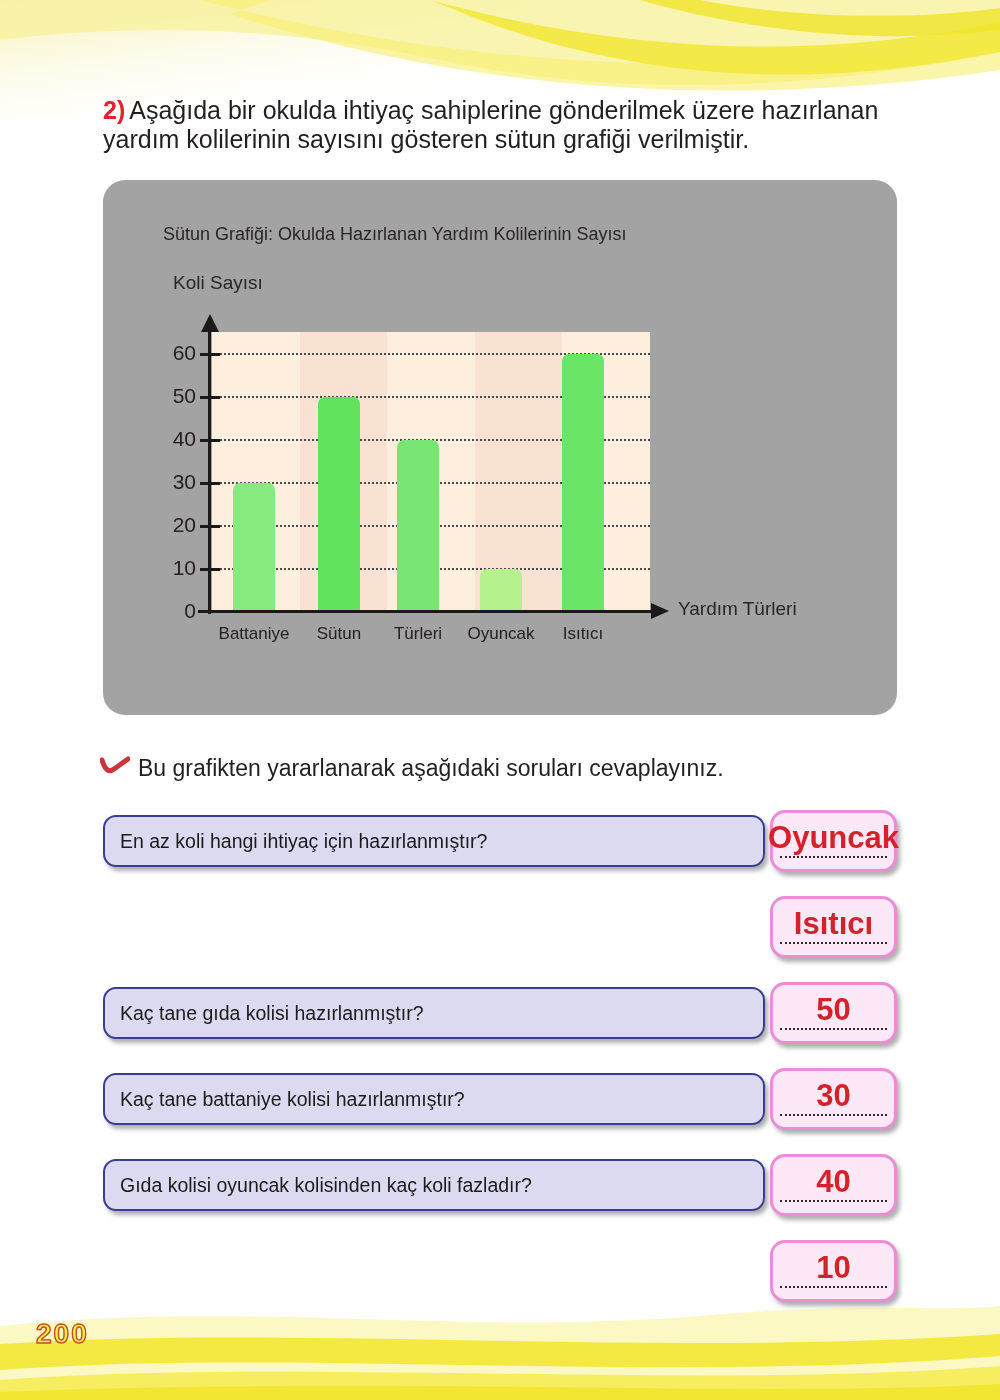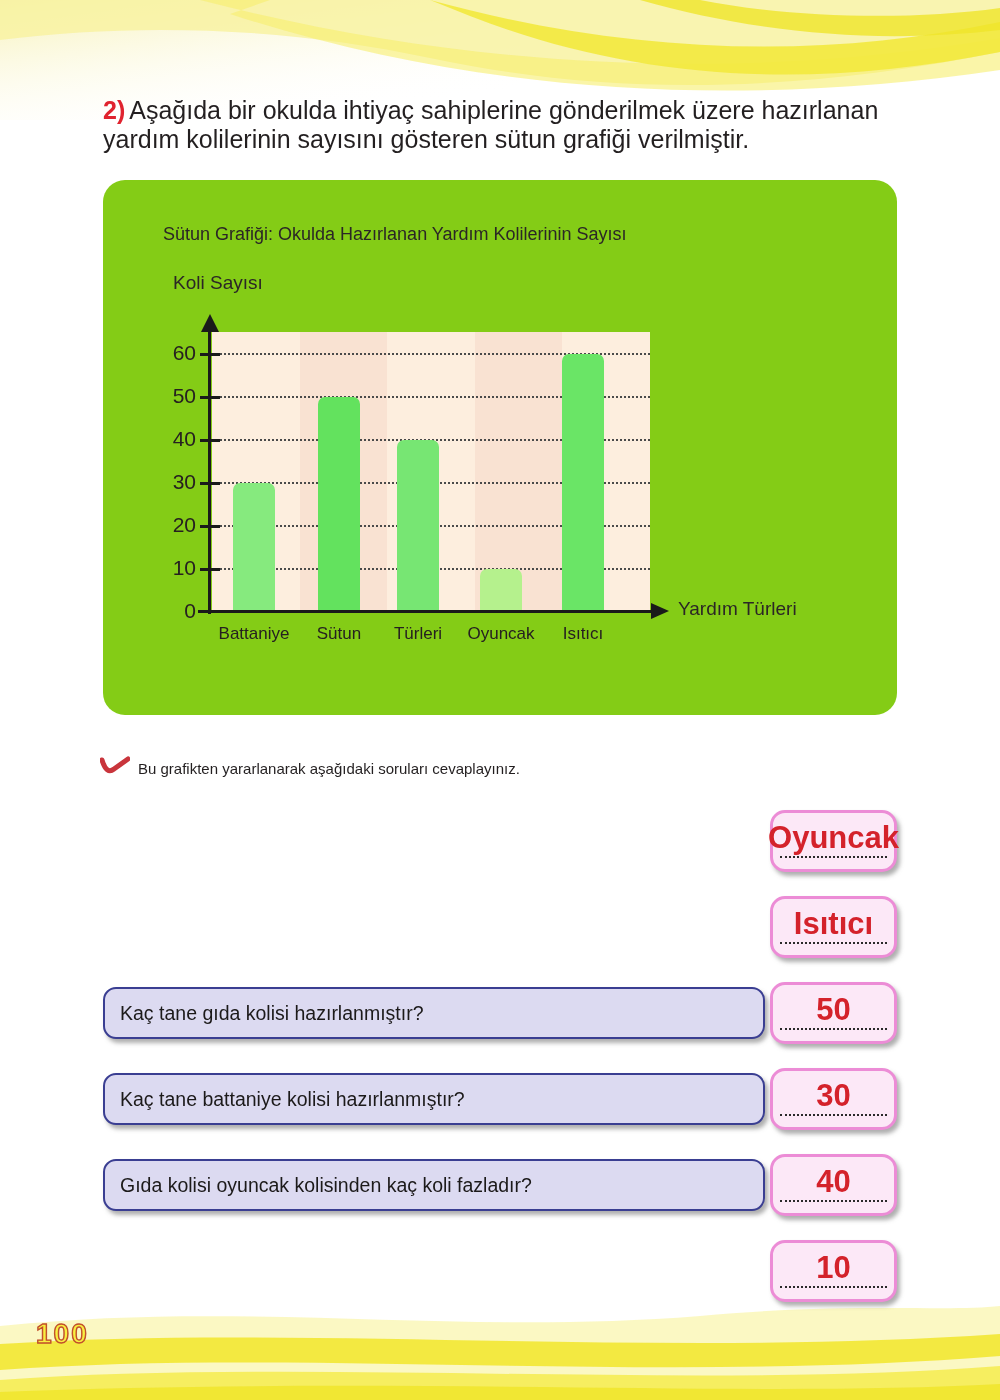--- a/index.html
+++ b/index.html
@@ -13,21 +13,21 @@
   .deco.top{top:0;}
   .deco.bottom{bottom:0;}
 
   
   .q-header{position:absolute;left:103px;top:96px;width:815px;font-size:25px;line-height:29px;}
   .q-num{color:#e0232e;font-weight:bold;margin-right:4px;}
 
   
   .chart-panel{
     position:absolute;left:103px;top:180px;width:794px;height:535px;
-    background:#84cc16;border-radius:22px;
+    background:#a3a3a3;border-radius:22px;
   }
   .chart-title{position:absolute;left:60px;top:44px;font-size:18px;color:#2b2626;}
   .y-axis-label{position:absolute;left:70px;top:92px;font-size:19px;color:#2b2626;}
   .chart-area{position:absolute;left:47px;top:140px;width:640px;height:345px;}
 
   .stripe{position:absolute;z-index:0;}
   .gridline{position:absolute;left:62px;width:438px;height:0;border-top:2px dotted #4a4a4a;z-index:1;}
   .tickmark{position:absolute;left:50px;width:20px;height:3px;background:#1a1a1a;z-index:6;}
   .ticklabel{position:absolute;left:0;width:46px;text-align:right;font-size:21px;color:#262020;z-index:2;}
   .bar{position:absolute;width:42px;border-radius:7px 7px 0 0;z-index:2;}
@@ -35,21 +35,21 @@
 
   .axis-y{position:absolute;left:58px;top:8px;width:3px;height:286px;background:#1a1a1a;z-index:5;}
   .axis-x{position:absolute;left:48px;top:290px;width:455px;height:3px;background:#1a1a1a;z-index:5;}
   .arrow-up{position:absolute;left:51px;top:-6px;width:0;height:0;
     border-left:9px solid transparent;border-right:9px solid transparent;border-bottom:18px solid #1a1a1a;z-index:5;}
   .arrow-right{position:absolute;left:501px;top:283px;width:0;height:0;
     border-top:8.5px solid transparent;border-bottom:8.5px solid transparent;border-left:18px solid #1a1a1a;z-index:5;}
   .x-axis-label{position:absolute;left:528px;top:278px;font-size:19px;color:#2b2626;white-space:nowrap;z-index:2;}
 
   
-  .prompt{position:absolute;left:100px;top:755px;display:flex;align-items:flex-end;font-size:15px;}
+  .prompt{position:absolute;left:100px;top:755px;display:flex;align-items:flex-start;font-size:23px;}
   .check-icon{display:inline-block;margin-right:8px;line-height:0;}
 
   
   .qa-list{position:absolute;left:103px;top:810px;width:794px;}
   .qa-row{position:relative;height:62px;margin-bottom:24px;}
   .q-box{
     position:absolute;left:0;top:5px;width:662px;height:52px;
     background:#dcdaf1;border:2px solid #3a3e92;border-radius:13px;
     box-shadow:3px 4px 4px rgba(110,110,110,0.55);
     display:flex;align-items:center;box-sizing:border-box;
@@ -93,21 +93,21 @@
     <path d="M640,0 C760,34 880,44 1000,30 L1000,8 C900,22 780,16 700,0 Z" fill="#efe52a" opacity="0.8"></path>
   </svg>
 
   <svg class="deco bottom" width="1000" height="108" viewBox="0 0 1000 108">
     <path d="M0,34 C250,8 450,44 700,24 C850,10 950,20 1000,14 L1000,108 L0,108 Z" fill="#fbf8c0" opacity="0.95"></path>
     <path d="M0,52 C300,32 650,66 1000,42 L1000,64 C650,92 300,56 0,78 Z" fill="#f2e83a" opacity="0.95"></path>
     <path d="M0,88 C300,66 700,98 1000,74 L1000,108 L0,108 Z" fill="#f5ec55" opacity="0.9"></path>
     <path d="M0,100 C400,84 750,106 1000,92 L1000,108 L0,108 Z" fill="#f0e630" opacity="0.95"></path>
   </svg>
 
-  <div class="page-number">100</div>
+  <div class="page-number">200</div>
 
   <div class="q-header">
     <span class="q-num">2)</span><span>Aşağıda bir okulda ihtiyaç sahiplerine gönderilmek üzere hazırlanan yardım kolilerinin sayısını gösteren sütun grafiği verilmiştir.</span>
   </div>
 
   <div class="chart-panel">
     <div class="chart-title">Sütun Grafiği: Okulda Hazırlanan Yardım Kolilerinin Sayısı</div>
     <div class="y-axis-label">Koli Sayısı</div>
     <div class="chart-area" id="plot">
       <div class="axis-y"></div>
@@ -157,20 +157,23 @@
       <svg width="30" height="22" viewBox="0 0 30 22">
         <path d="M2 5 C5 15, 9 18, 14 14 L28 4" fill="none" stroke="#c9353c" stroke-width="5" stroke-linecap="round" stroke-linejoin="round"></path>
       </svg>
     </span>
     <span>Bu grafikten yararlanarak aşağıdaki soruları cevaplayınız.</span>
   </div>
 
   <div class="qa-list">
 
     <div class="qa-row">
+      <div class="q-box">
+          <span>En az koli hangi ihtiyaç için hazırlanmıştır?</span>
+        </div>
       <div class="a-box">
         <span class="answer-text">Oyuncak</span>
         <span class="answer-line"></span>
       </div>
     </div>
 
     <div class="qa-row">
       <div class="a-box">
         <span class="answer-text">Isıtıcı</span>
         <span class="answer-line"></span>

